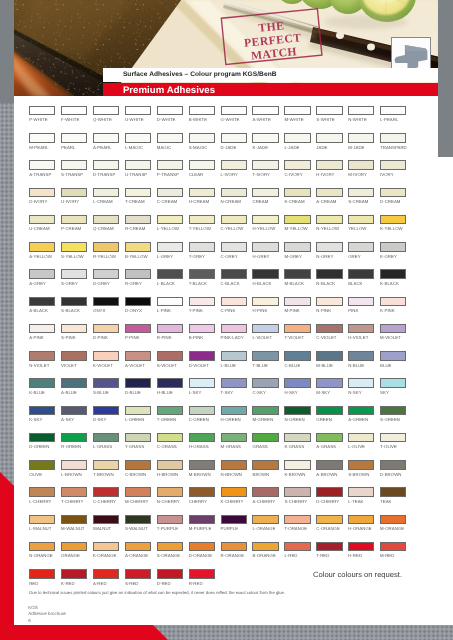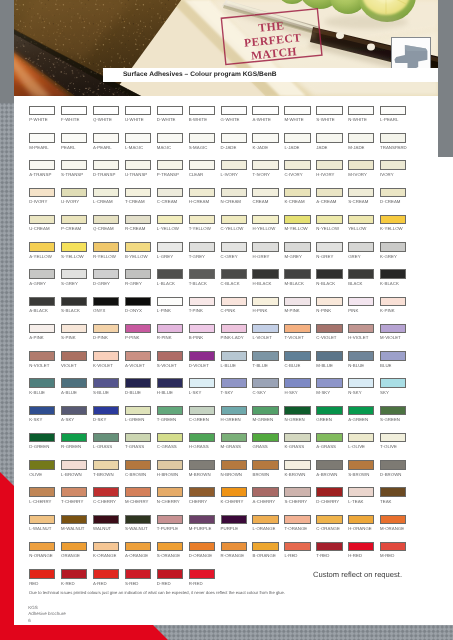--- a/index.html
+++ b/index.html
@@ -343,20 +343,23 @@
 <div id="logo-box">
 <svg viewBox="0 0 40 40" width="40" height="40">
  <path d="M12.9 7.1 L33.9 10.4 L35.4 12.9 L35.4 21.8 L26.2 23.4 L26.2 29.0 L23.2 30.6 L15.5 30.6
           L15.5 25.0 L3.3 25.0 L2.5 21.4 L4.3 19.1 L12.9 17.0 Z" fill="#8b97a4"></path>
  <path d="M12.9 7.1 L33.9 10.4 L35.4 12.9 L15.1 12.9 L12.9 10.9 Z" fill="#9aa6b2" opacity="0.6"></path>
 </svg>
 </div>
 <div id="title-bar">
         <div id="title-text">Surface Adhesives – Colour program KGS/BenB</div>
       </div>
+<div id="sub-bar">
+        <div id="sub-text">Premium Adhesives</div>
+      </div>
 <div id="grid">
 <div class="swrow" style="top:105.90px">
 <div class="sw" style="left:14.80px">
             <div class="chip" style="background-color: rgb(255, 255, 255);"></div>
             <div class="lbl">P-WHITE</div>
           </div>
 <div class="sw" style="left:46.70px">
             <div class="chip" style="background-color: rgb(255, 255, 255);"></div>
             <div class="lbl">F-WHITE</div>
           </div>
@@ -1221,21 +1224,21 @@
 <div class="sw" style="left:142.40px">
             <div class="chip" style="background-color: rgb(192, 24, 36);"></div>
             <div class="lbl">D-RED</div>
           </div>
 <div class="sw" style="left:174.30px">
             <div class="chip" style="background-color: rgb(227, 21, 42);"></div>
             <div class="lbl">R-RED</div>
           </div>
 </div>
 </div>
-<div id="custom-note">Custom reflect on request.</div>
+<div id="custom-note">Colour colours on request.</div>
 <div id="disclaimer">Due to technical issues printed colours just give an indication of what can be expected, it never does reflect  the exact colour from the glue.</div>
 <div id="footer">
         <div>KGS</div>
         <div>Adhesive brochure</div>
         <div>6</div>
       </div>
 </div>
 <div id="sidebar-left"></div>
 <div id="sidebar-right"></div>
 </div>

